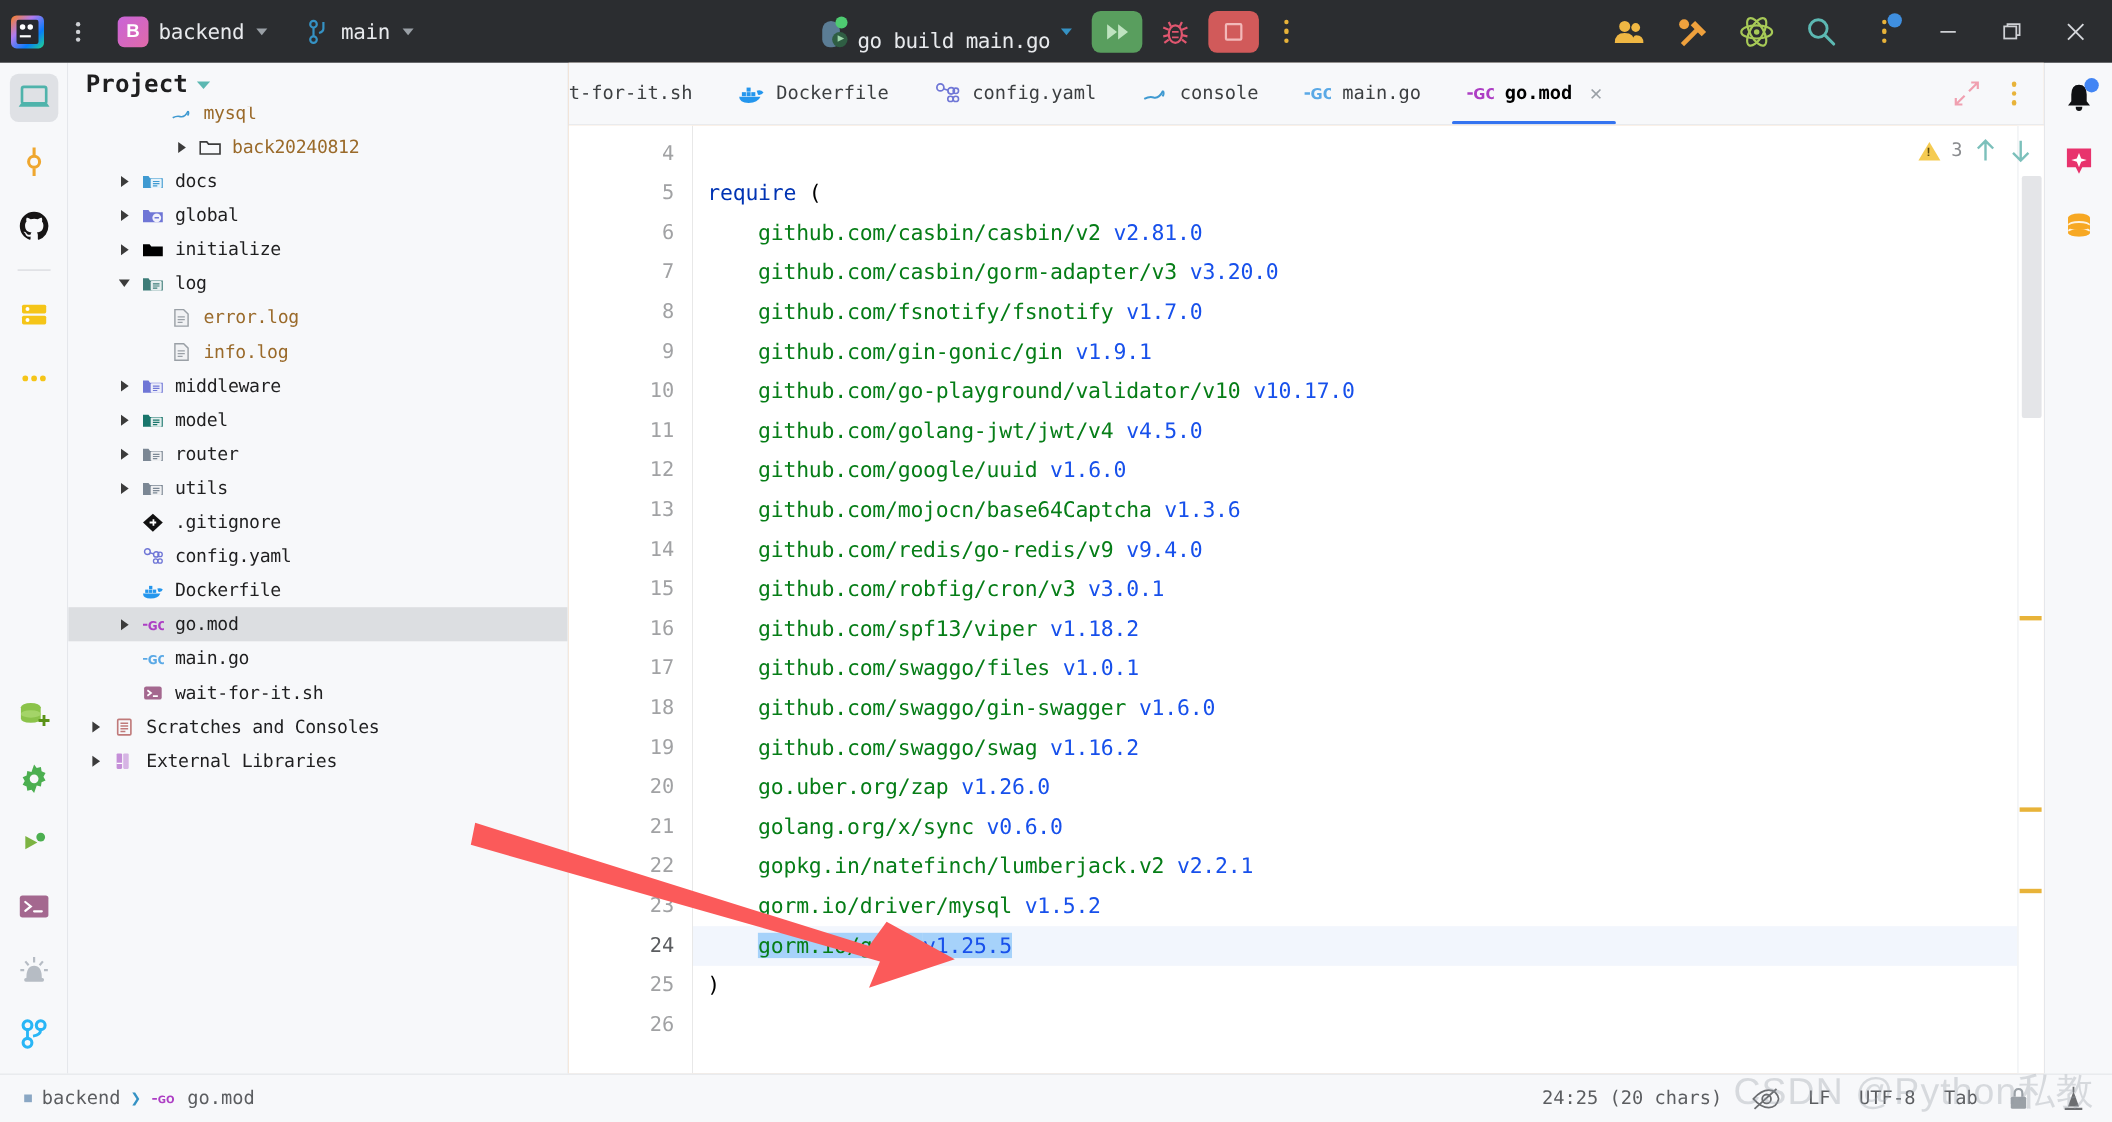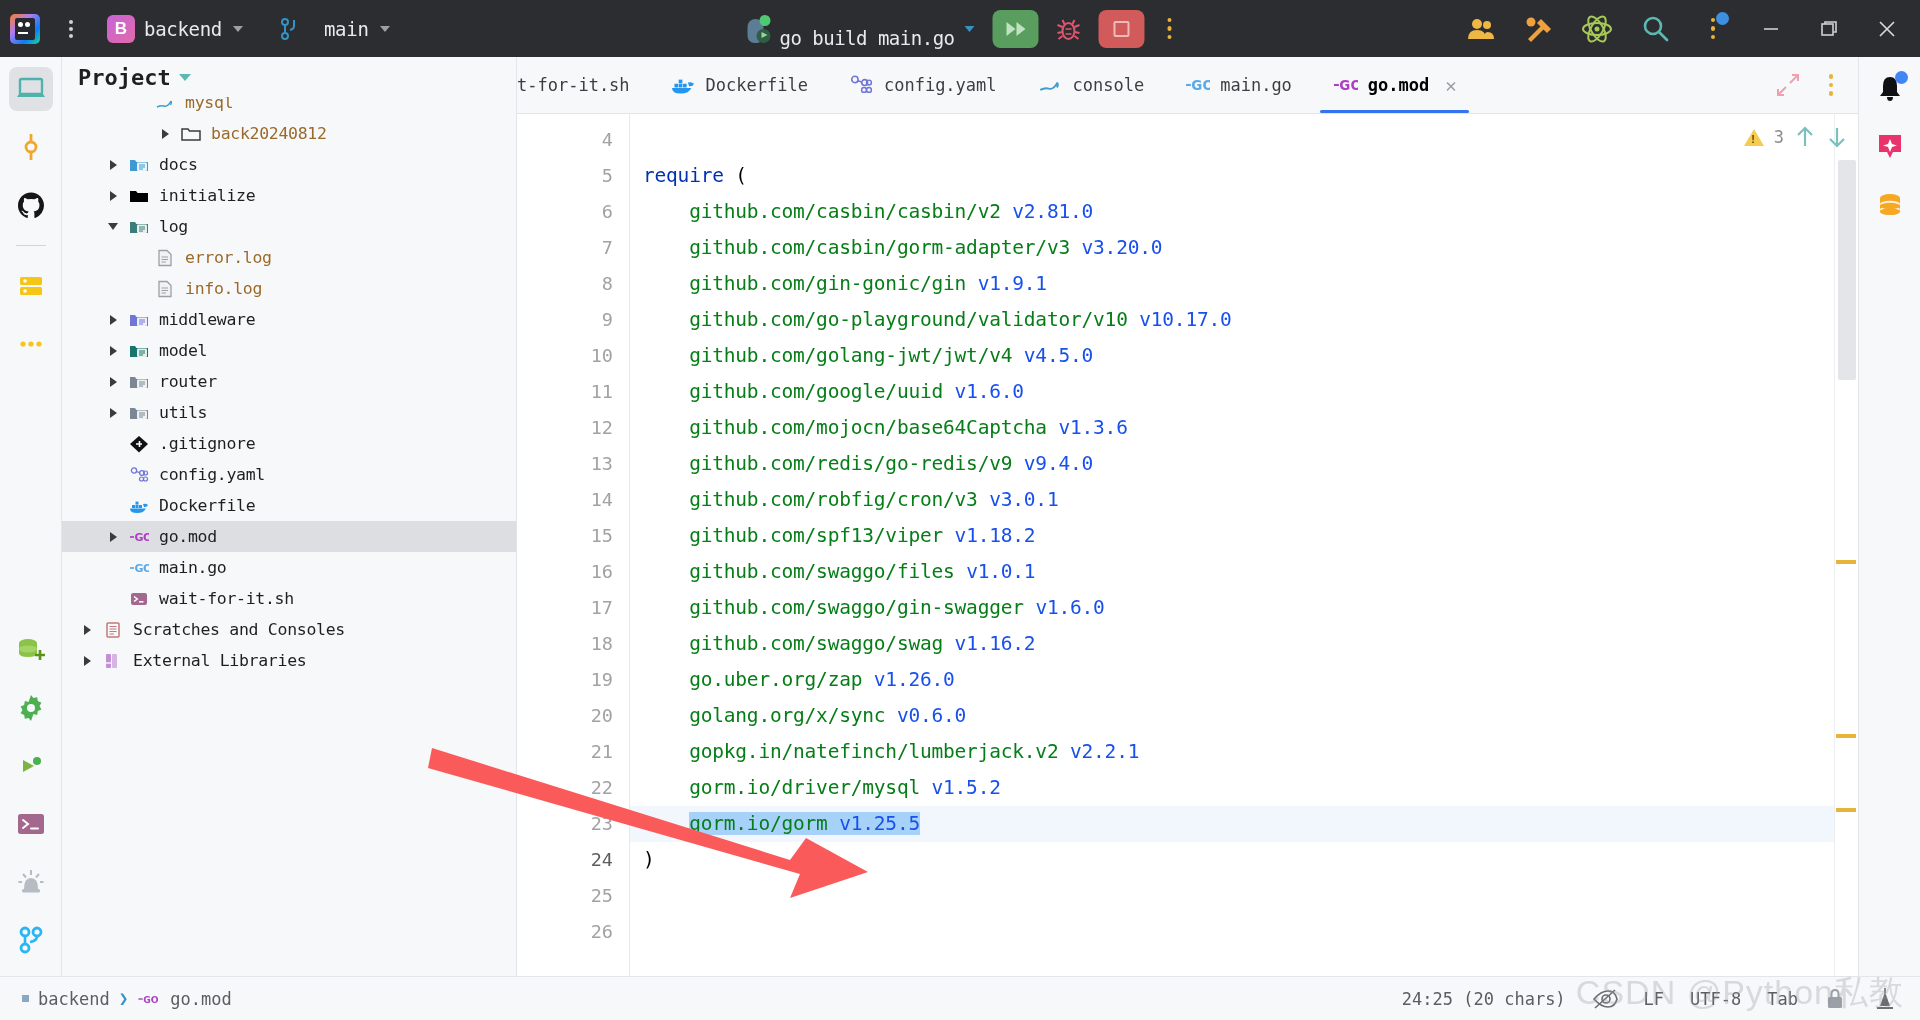--- a/index.html
+++ b/index.html
@@ -40,21 +40,21 @@
     width: 28px; height: 28px; border-radius: 6px; display:flex; align-items:center; justify-content:center;
     background: linear-gradient(135deg,#c964d8 0%,#e06aa8 100%);
     color:#fff; font-size:17px; font-weight:600; font-family:"Liberation Sans",sans-serif;
   }
   .proj-name { font-size: 19px; color:#e8eaed; font-family:"DejaVu Sans Mono", monospace; letter-spacing:-.3px;}
   .chev { width:0;height:0;border-left:5px solid transparent;border-right:5px solid transparent;
       border-top:6px solid #9aa0a6; margin-left:2px;}
   .chev.blue { border-top-color:#3592c4; }
 
   .branch-chip { display:flex; align-items:center; gap:9px; padding:5px 9px; border-radius:6px; cursor:pointer; margin-left:18px;}
-  .branch-name { font-size:19px; color:#e8eaed; font-family:"DejaVu Sans Mono", monospace; letter-spacing:-.3px;margin-left:14px;}
+  .branch-name { font-size:19px; color:#e8eaed; font-family:"DejaVu Sans Mono", monospace; letter-spacing:-.3px;}
 
   .tb-center { position:absolute; left:50%; transform:translateX(-50%); display:flex; align-items:center; gap:10px; }
   .runcfg { display:flex; align-items:center; gap:8px; padding:4px 8px; border-radius:6px; cursor:pointer; }
   .runcfg-label { font-size:19px; color:#e8eaed; font-family:"DejaVu Sans Mono", monospace; letter-spacing:-.5px;margin-top:18px;}
   .go-gopher { position:relative; width:28px; height:30px; }
   .go-gopher .body { position:absolute; left:4px; top:5px; width:16px; height:24px; border-radius:8px 8px 7px 7px; background:#5b7d95; }
   .go-gopher .dot { position:absolute; right:1px; top:1px; width:11px; height:11px; border-radius:50%; background:#4ecb71;}
   .go-gopher .play { position:absolute; right:1px; bottom:1px; width:14px; height:14px; border-radius:50%; background:#2f5e43;}
   .go-gopher .play::after{content:"";position:absolute;left:5px;top:3.5px;border-left:6px solid #9ad5a8;border-top:3.5px solid transparent;border-bottom:3.5px solid transparent;}
 
@@ -402,20 +402,34 @@
               <span class="arrow"></span>
             </span>
             <span class="ic">
               <svg width="20" height="18" viewBox="0 0 20 18">
                 <path d="M1 4 L6 4 L7.4 6 L19 6 L19 15 L1 15 Z" fill="#3f9ad1"></path>
                 <rect x="8" y="6.5" width="10" height="8.5" rx="1" fill="#fff" opacity=".88"></rect>
                 <path d="M10 9 L16 9 M10 11 L16 11 M10 13 L14 13" stroke="#3f9ad1" stroke-width="1.1"></path>
               </svg>
             </span>
             <span class="tree-label dark">docs</span>
+          </div>
+          <div class="tree-row">
+            <span style="width: 38px; flex: 0 0 auto;"></span>
+            <span class="tw">
+              <span class="arrow"></span>
+            </span>
+            <span class="ic">
+              <svg width="20" height="18" viewBox="0 0 20 18">
+                <path d="M1 4 L6 4 L7.4 6 L19 6 L19 15 L1 15 Z" fill="#6f76d6"></path>
+                <circle cx="13.5" cy="11" r="4" fill="#fff" opacity=".9"></circle>
+                <path d="M11.5 11 L15.5 11" stroke="#6f76d6" stroke-width="1.4"></path>
+              </svg>
+            </span>
+            <span class="tree-label dark">global</span>
           </div>
           <div class="tree-row">
             <span style="width: 38px; flex: 0 0 auto;"></span>
             <span class="tw">
               <span class="arrow"></span>
             </span>
             <span class="ic">
               <svg width="20" height="18" viewBox="0 0 20 18">
                 <path d="M1 4 L7 4 L8.6 6 L19 6 L19 15 L1 15 Z" fill="#000000"></path>
               </svg>
@@ -720,20 +734,21 @@
             <div class="ln cur">24</div>
             <div class="ln">25</div>
             <div class="ln">26</div>
           </div>
         <div class="code-pane" id="codepane">
           <div class="vsep"></div>
         <div class="cline">&nbsp;</div>
             <div class="cline"><span class="kw">require </span><span class="punc">(</span></div>
             <div class="cline"><span class="mod">    github.com/casbin/casbin/v2 </span><span class="ver">v2.81.0</span></div>
             <div class="cline"><span class="mod">    github.com/casbin/gorm-adapter/v3 </span><span class="ver">v3.20.0</span></div>
+            <div class="cline"><span class="mod">    github.com/fsnotify/fsnotify </span><span class="ver">v1.7.0</span></div>
             <div class="cline"><span class="mod">    github.com/gin-gonic/gin </span><span class="ver">v1.9.1</span></div>
             <div class="cline"><span class="mod">    github.com/go-playground/validator/v10 </span><span class="ver">v10.17.0</span></div>
             <div class="cline"><span class="mod">    github.com/golang-jwt/jwt/v4 </span><span class="ver">v4.5.0</span></div>
             <div class="cline"><span class="mod">    github.com/google/uuid </span><span class="ver">v1.6.0</span></div>
             <div class="cline"><span class="mod">    github.com/mojocn/base64Captcha </span><span class="ver">v1.3.6</span></div>
             <div class="cline"><span class="mod">    github.com/redis/go-redis/v9 </span><span class="ver">v9.4.0</span></div>
             <div class="cline"><span class="mod">    github.com/robfig/cron/v3 </span><span class="ver">v3.0.1</span></div>
             <div class="cline"><span class="mod">    github.com/spf13/viper </span><span class="ver">v1.18.2</span></div>
             <div class="cline"><span class="mod">    github.com/swaggo/files </span><span class="ver">v1.0.1</span></div>
             <div class="cline"><span class="mod">    github.com/swaggo/gin-swagger </span><span class="ver">v1.6.0</span></div>

